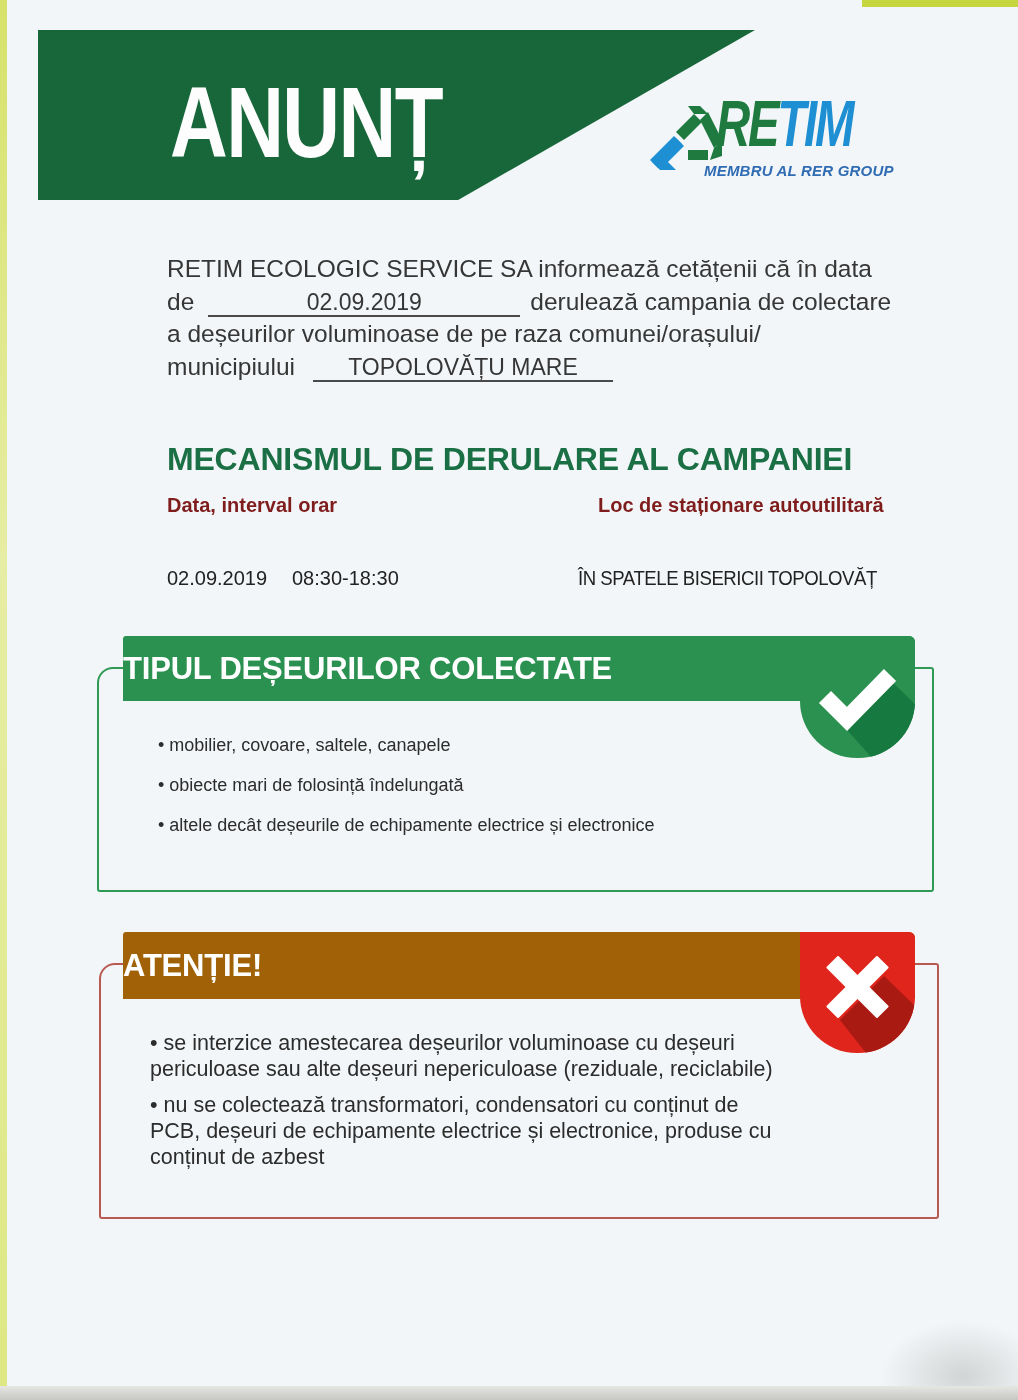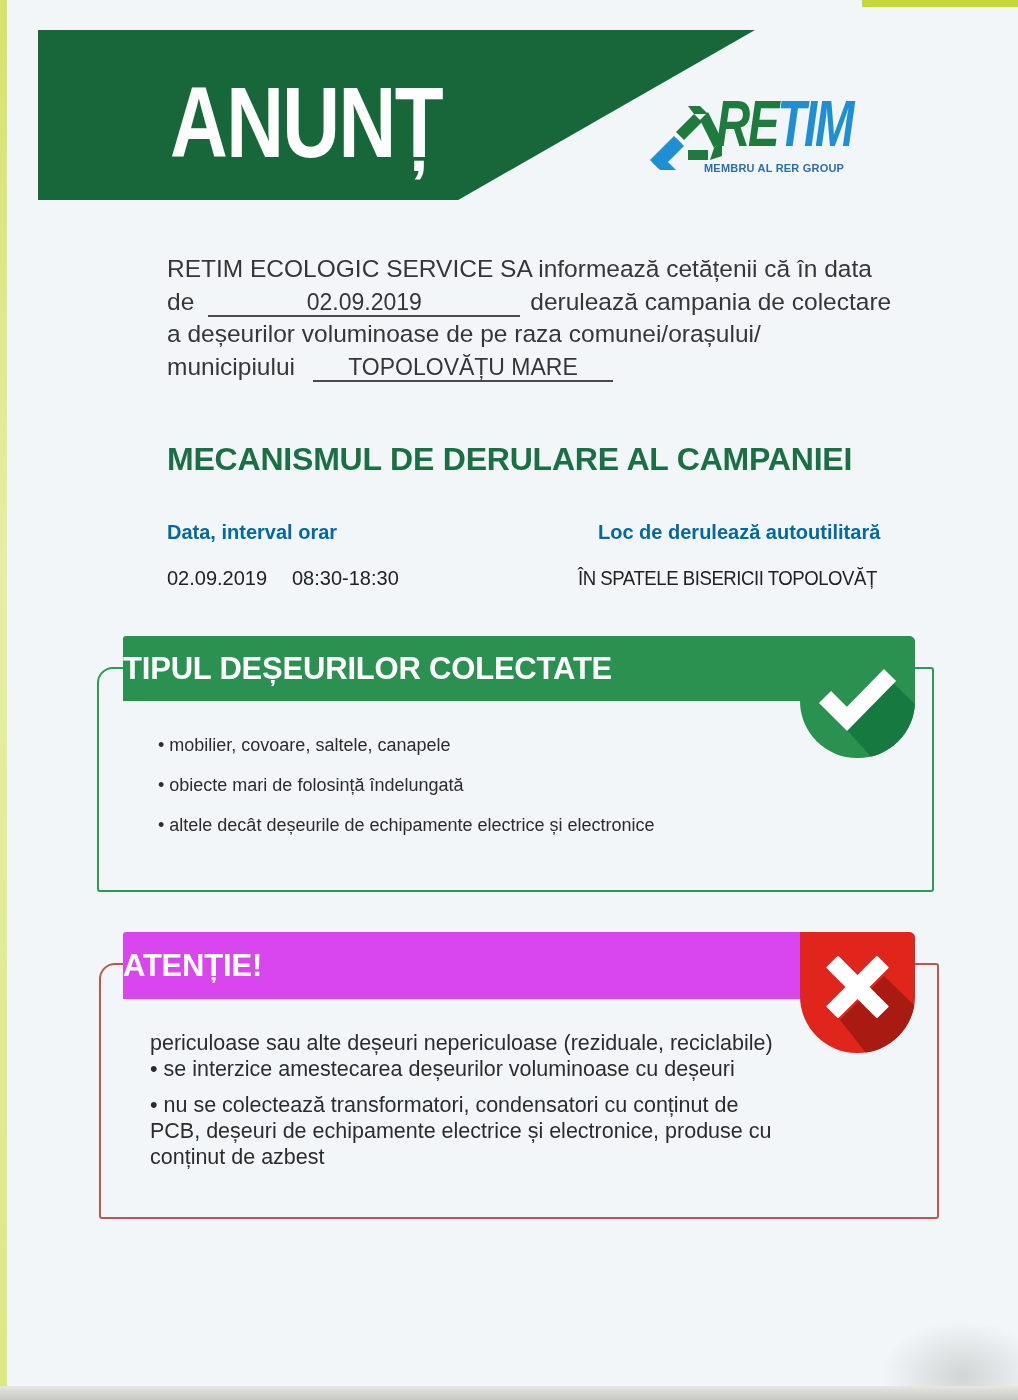--- a/index.html
+++ b/index.html
@@ -23,47 +23,47 @@
     background:#17673a; clip-path:polygon(0 0,100% 0,58.6% 100%,0 100%);}
   .anunt-title{position:absolute;left:132px;top:42px;font-size:100px;font-weight:700;
     color:#fcfdfc;letter-spacing:-2px;line-height:1;transform:scaleX(.8);transform-origin:left top;}
 
   
   .logo{position:absolute;left:650px;top:100px;width:250px;height:85px;}
   .logo-icon{position:absolute;left:0;top:6px;}
   .logo-word{position:absolute;left:66px;top:-8px;font-size:64px;font-weight:700;font-style:italic;
     letter-spacing:-3px;line-height:1;transform:scaleX(.74);transform-origin:left top;white-space:nowrap;}
   .logo-re{color:#1e7a3f;} .logo-tim{color:#1e8fd2;}
-  .logo-tagline{position:absolute;left:54px;top:62px;font-size:11px;font-weight:700;
+  .logo-tagline{position:absolute;left:54px;top:62px;font-size:15px;font-weight:700;font-style:italic;
     color:#2f6cb3;letter-spacing:.2px;white-space:nowrap;}
 
   
   .intro{position:absolute;left:167px;top:253px;width:800px;font-size:24.5px;line-height:32.5px;color:#363636;}
   .intro .row{white-space:nowrap;}
   .blank{display:inline-block;border-bottom:2px solid #4a4a4a;text-align:center;
     font-size:23px;line-height:26px;vertical-align:baseline;}
   .blank.date{width:312px;margin:0 10px 0 14px;}
   .blank.loc{width:300px;margin:0 0 0 18px;}
 
   
   .heading{position:absolute;left:167px;top:441px;font-size:32px;font-weight:700;color:#1b6f45;
     letter-spacing:-.2px;white-space:nowrap;text-align:center;}
-  .col-h{position:absolute;top:521px;font-size:20px;font-weight:700;color:#0369a1;white-space:nowrap;}
+  .col-h{position:absolute;top:494px;font-size:20px;font-weight:700;color:#7f1d1d;white-space:nowrap;}
   .col-h.c1{left:167px;} .col-h.c2{left:598px;}
   .val{position:absolute;top:567px;font-size:20px;color:#222;white-space:nowrap;}
   .val.date{left:167px;} .val.hours{left:292px;}
   .val.loc{left:578px;letter-spacing:-.5px;transform:scaleX(.93);transform-origin:left top;}
 
   
   .obox{position:absolute;border-radius:16px 3px 3px 3px;background:transparent;}
   .obox.green{left:97px;top:667px;width:833px;height:221px;border:2px solid #2f9a55;}
   .obox.red{left:99px;top:963px;width:836px;height:252px;border:2px solid #b85a52;}
   .bar{position:absolute;left:123px;width:792px;}
   .bar.green{top:636px;height:65px;background:#2a9150;border-radius:3px 6px 0 0;}
-  .bar.red{top:932px;height:67px;background:#d946ef;border-radius:3px 6px 0 0;}
+  .bar.red{top:932px;height:67px;background:#a16207;border-radius:3px 6px 0 0;}
   .bar-title{font-weight:700;color:#fff;font-size:31px;letter-spacing:-.2px;white-space:nowrap;}
   .bar.green .bar-title{line-height:65px;} .bar.red .bar-title{line-height:67px;}
   .badge{position:absolute;left:800px;width:115px;overflow:hidden;border-radius:0 6px 57px 57px;}
   .badge.green{top:636px;height:122px;background:#2a9150;}
   .badge.red{top:932px;height:121px;background:#e0261c;}
   .badge svg{display:block;}
 
   
   .list{position:absolute;color:#2c2c2c;}
   .list.green{left:158px;top:733px;width:700px;font-size:18px;line-height:24px;}
@@ -107,21 +107,21 @@
       <span>de</span><span class="blank date">02.09.2019</span><span>derulează campania de colectare</span>
     </div>
     <div class="row">a deșeurilor voluminoase de pe raza comunei/orașului/</div>
     <div class="row">
       <span>municipiului</span><span class="blank loc">TOPOLOVĂȚU MARE</span>
     </div>
   </div>
 
   <div class="heading">MECANISMUL DE DERULARE AL CAMPANIEI</div>
   <div class="col-h c1">Data, interval orar</div>
-  <div class="col-h c2">Loc de derulează autoutilitară</div>
+  <div class="col-h c2">Loc de staționare autoutilitară</div>
   <div class="val date">02.09.2019</div>
   <div class="val hours">08:30-18:30</div>
   <div class="val loc">ÎN SPATELE BISERICII TOPOLOVĂȚ</div>
 
   <div class="obox green"></div>
   <div class="bar green">
     <div class="bar-title">TIPUL DEȘEURILOR COLECTATE</div>
   </div>
   <div class="badge green">
     <svg width="115" height="122" viewBox="0 0 115 122">
@@ -141,22 +141,22 @@
   </div>
   <div class="badge red">
     <svg width="115" height="121" viewBox="0 0 115 121">
       <polygon points="40,88 84,44 115,74 115,121 66,121" fill="#a81a12"></polygon>
       <rect x="49" y="19" width="17" height="72" rx="1" fill="#ffffff" transform="rotate(45 57.5 55)"></rect>
       <rect x="49" y="19" width="17" height="72" rx="1" fill="#ffffff" transform="rotate(-45 57.5 55)"></rect>
     </svg>
   </div>
   <div class="list red">
     <div class="item">
+      <div class="item-line bullet-first">se interzice amestecarea deșeurilor voluminoase cu deșeuri</div>
       <div class="item-line">periculoase sau alte deșeuri nepericuloase (reziduale, reciclabile)</div>
-      <div class="item-line bullet-first">se interzice amestecarea deșeurilor voluminoase cu deșeuri</div>
     </div>
     <div class="item">
       <div class="item-line bullet-first">nu se colectează transformatori, condensatori cu conținut de</div>
       <div class="item-line">PCB, deșeuri de echipamente electrice și electronice, produse cu</div>
       <div class="item-line">conținut de azbest</div>
     </div>
   </div>
 
 </div>
 

